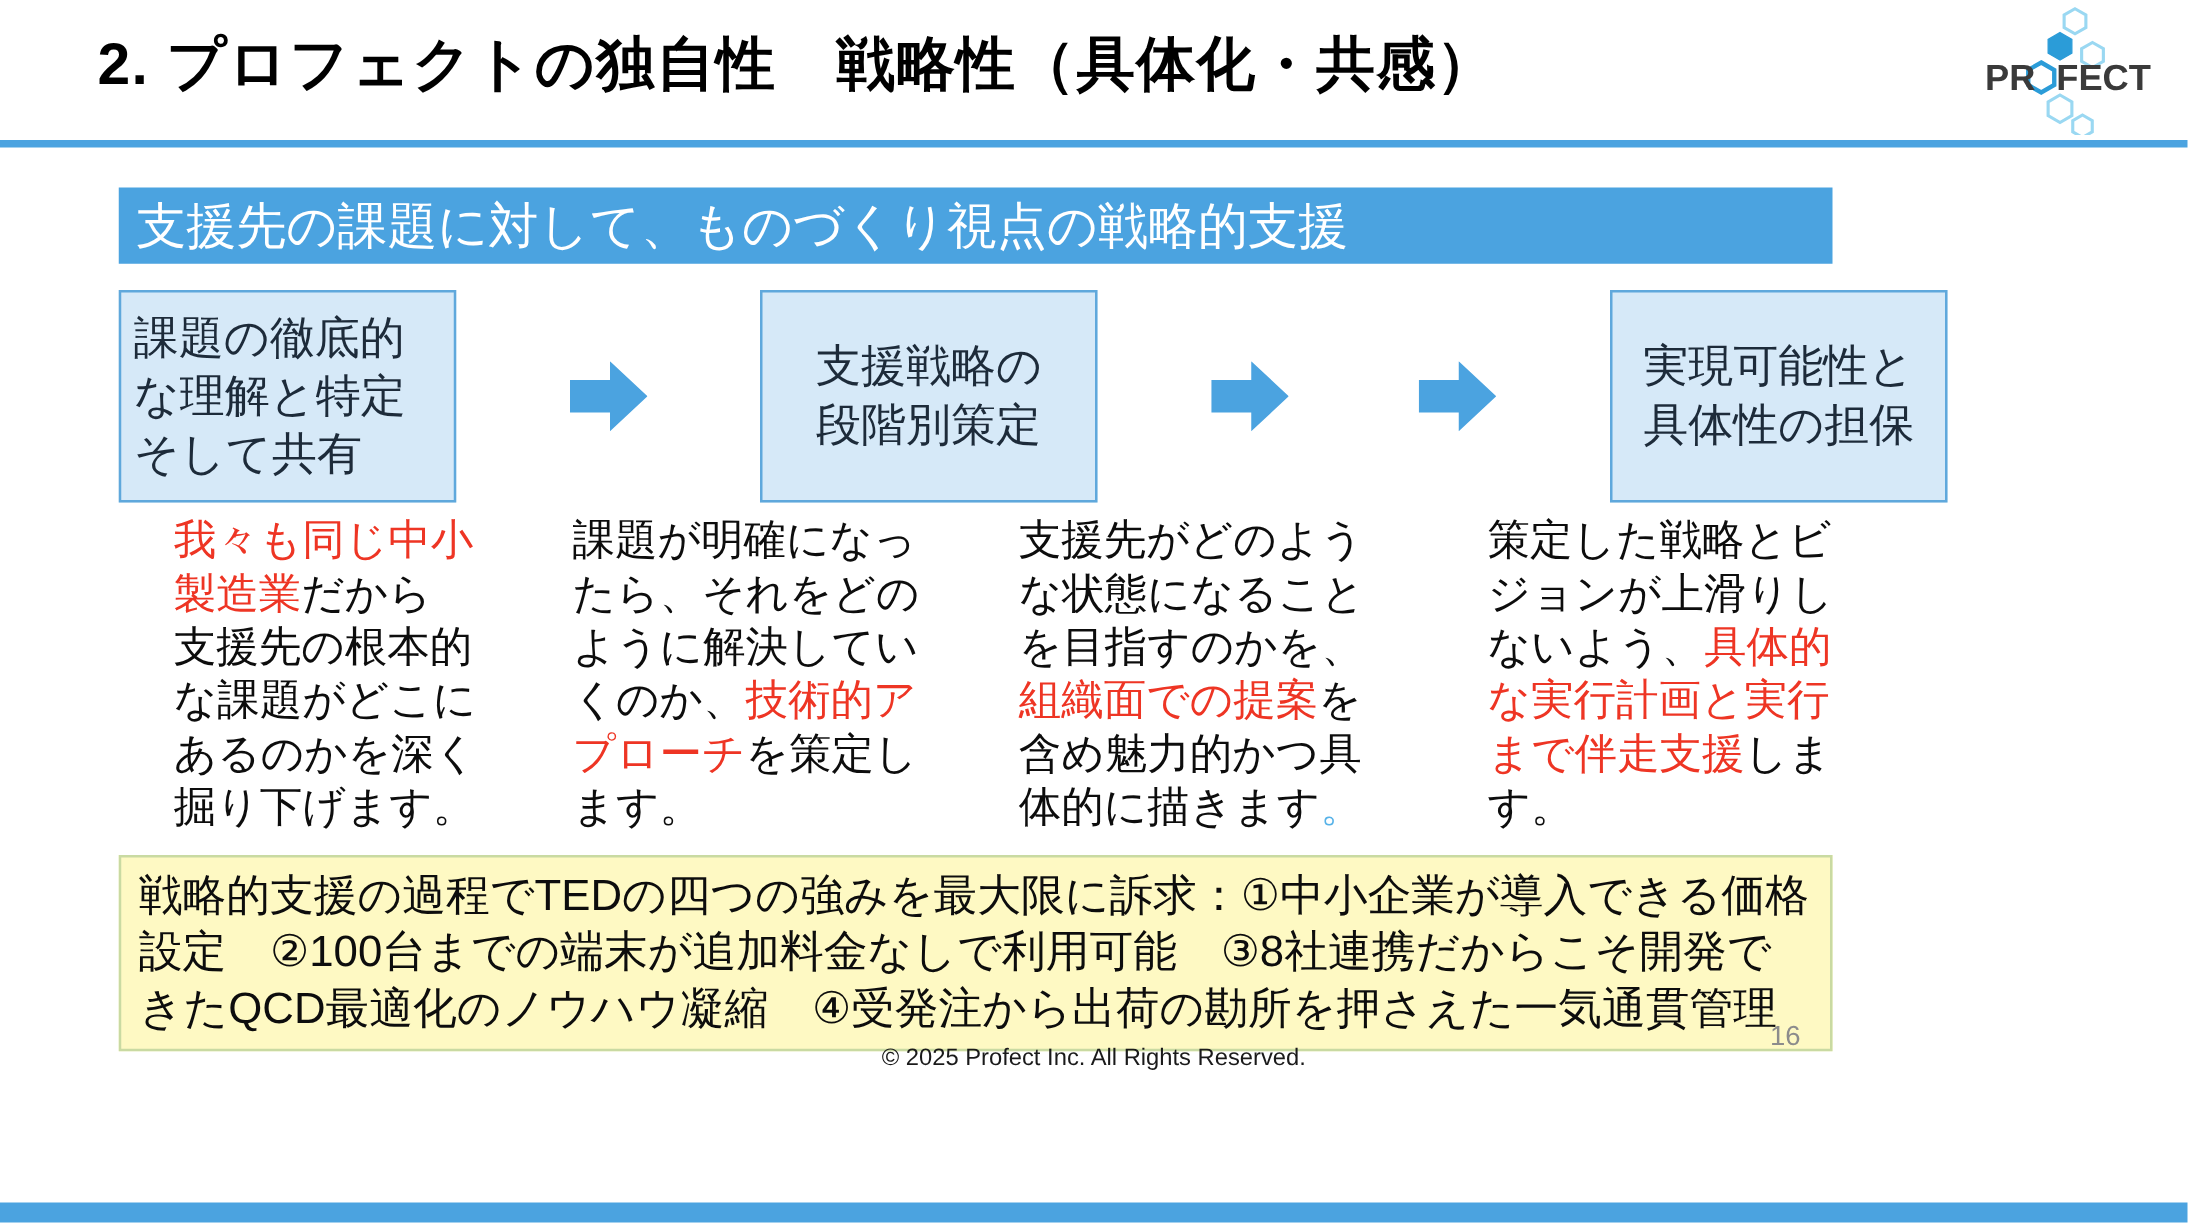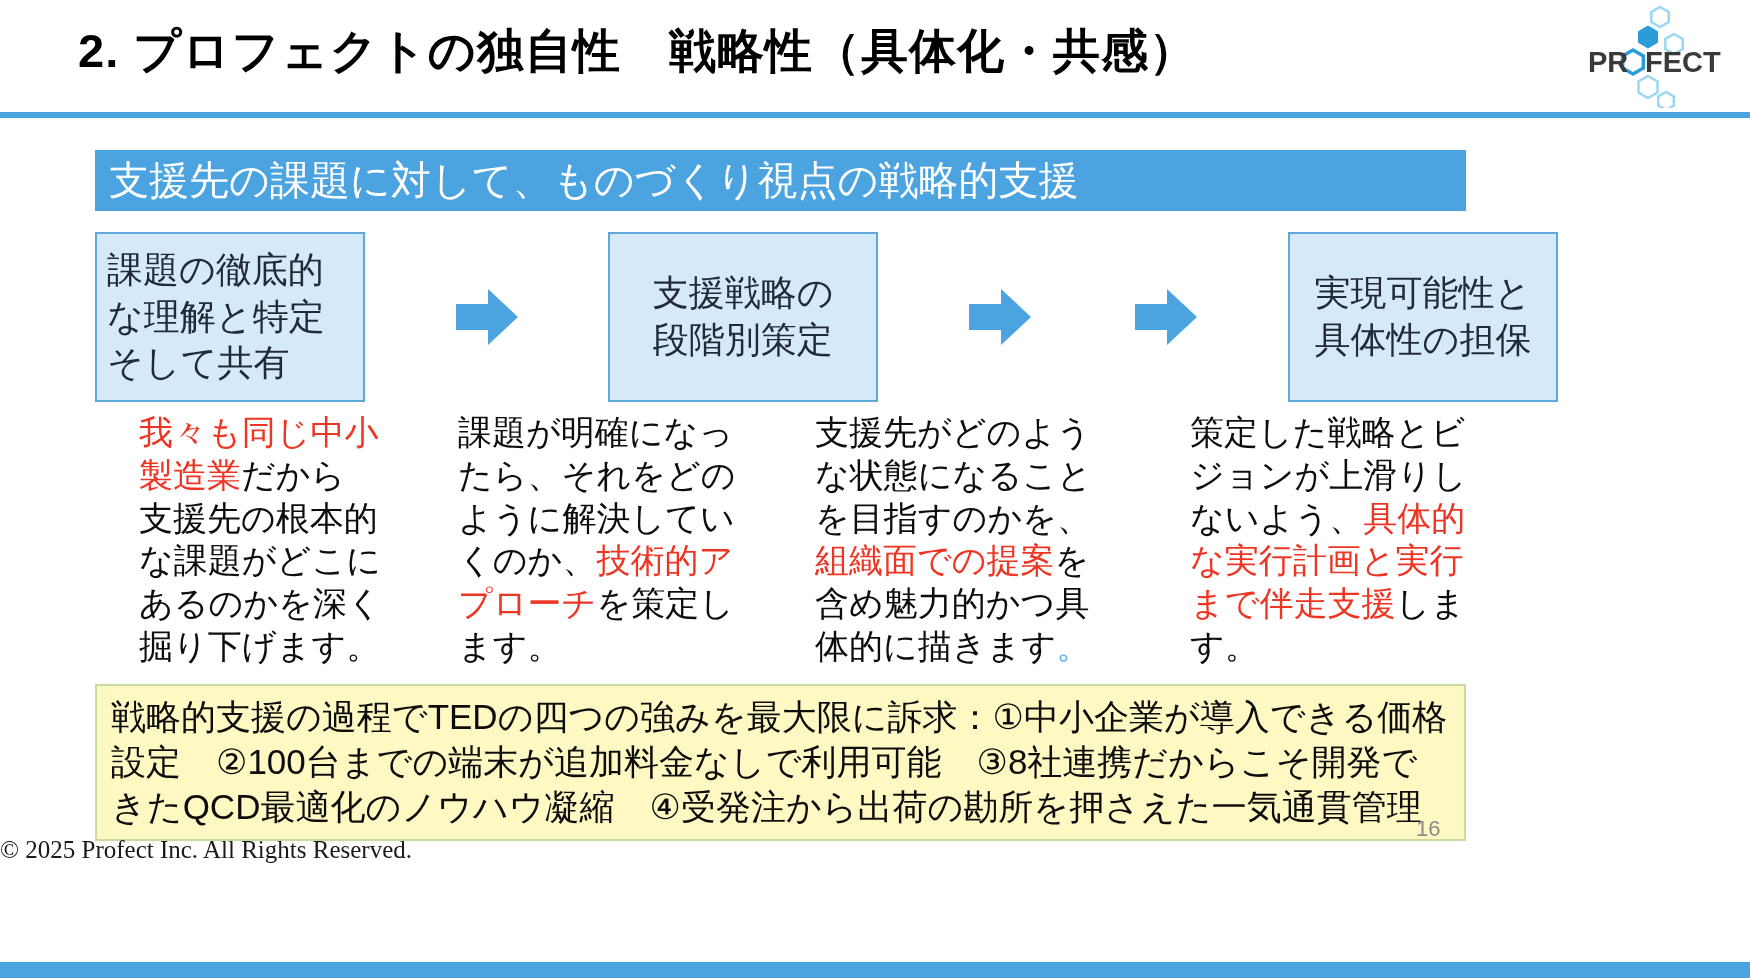--- a/index.html
+++ b/index.html
@@ -112,24 +112,23 @@
     font-size: 35px;
     line-height: 1.29;
     color: #0d0d0d;
   }
 
   .copyright {
     position: absolute;
     left: 0;
     top: 836px;
     width: 1750px;
-    text-align: left;
-    font-size: 25px;
+    text-align: center;
+    font-size: 19px;
     color: #1a1a1a;
-    font-family: Liberation Serif, serif;
   }
 
   .page-number {
     position: absolute;
     left: 1416px;
     top: 816px;
     font-size: 22px;
     color: #8C8C8C;
   }
 

